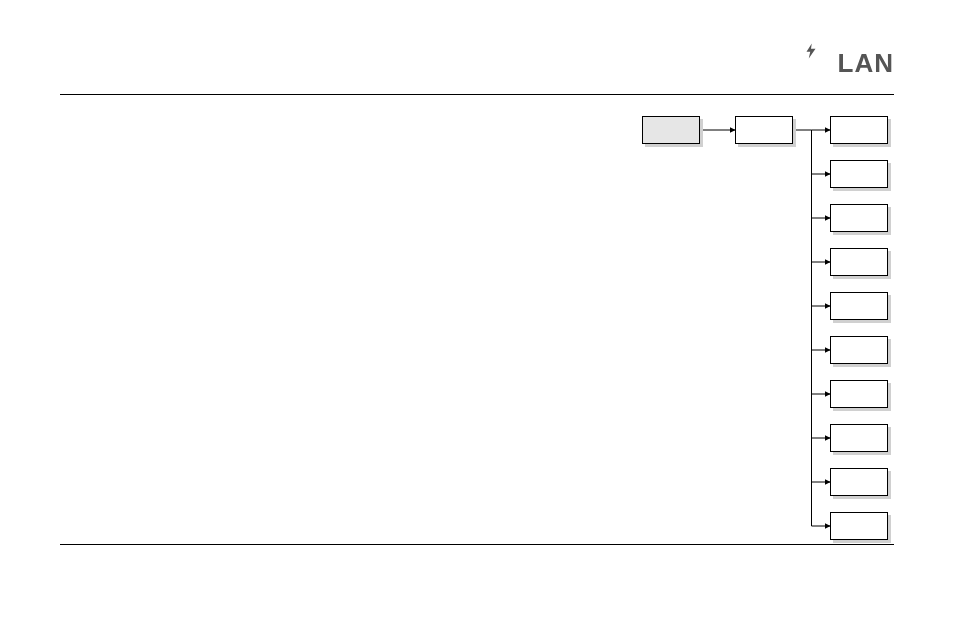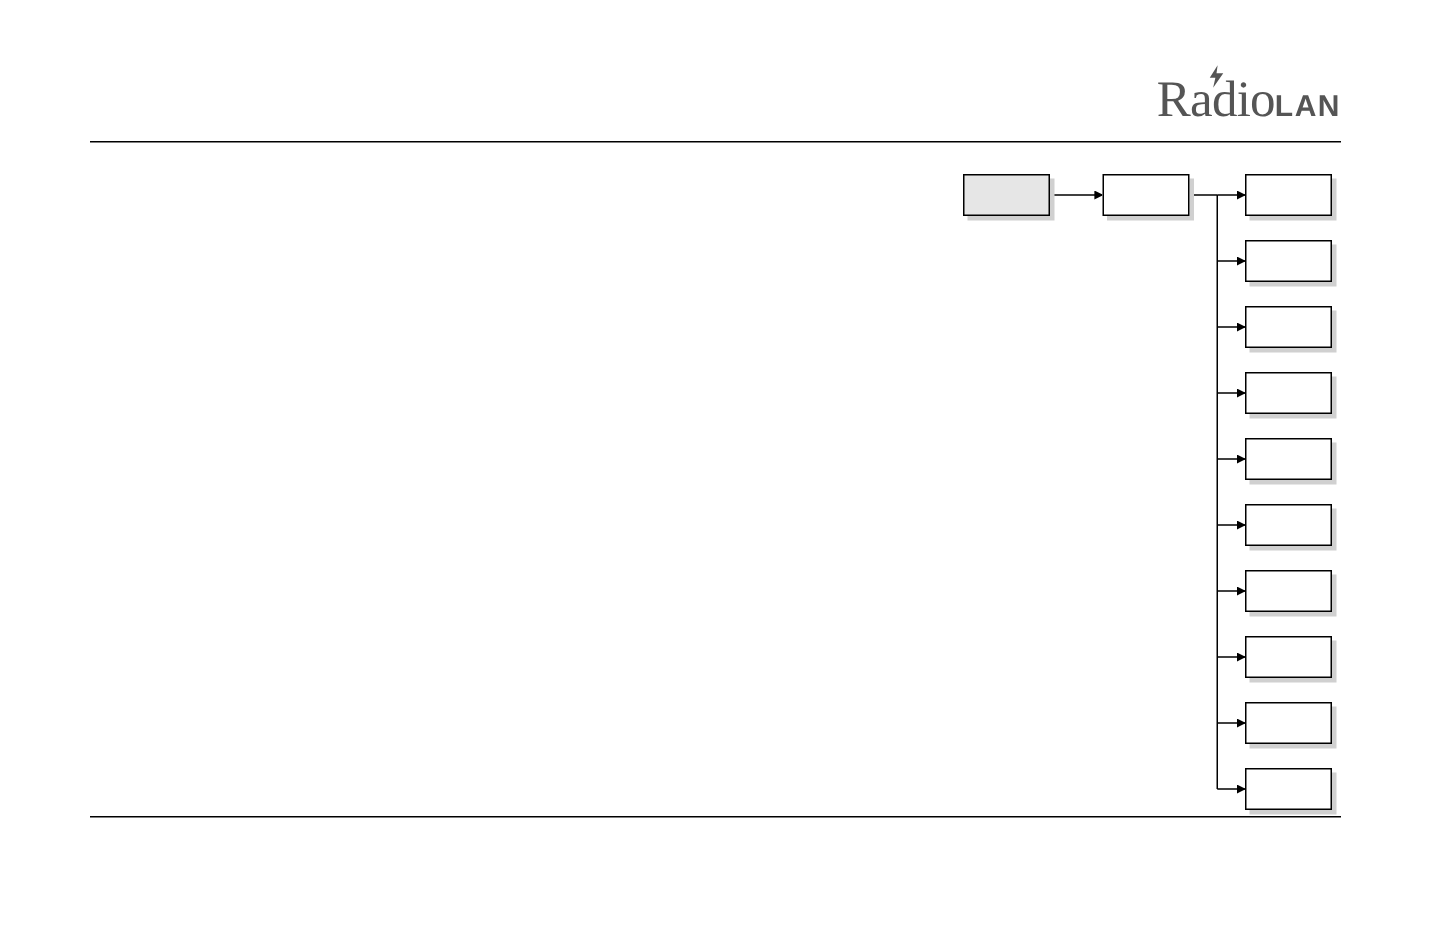--- a/index.html
+++ b/index.html
@@ -19,21 +19,21 @@
   }
   .logo-radio {
     font-family: Georgia, serif;
     font-size: 34px;
     font-weight: 400;
     letter-spacing: -0.5px;
     color: #555;
   }
   .logo-lan {
     font-family: Arial, Helvetica, sans-serif;
-    font-size: 20px;
+    font-size: 26px;
     font-weight: 900;
     letter-spacing: 1px;
     color: #555;
     margin-left: 0;
   }
   .logo-bolt {
     position: absolute;
     top: -6px;
     right: 74px;
     width: 18px;
@@ -97,21 +97,20 @@
 </style>
 </head>
 <body>
 
 <div class="page">
 
   <div class="logo">
     <svg class="logo-bolt" viewBox="0 0 24 24">
       <path d="M13 2 L6 13 L11 13 L9 22 L18 9 L12 9 Z" fill="#555"></path>
     </svg>
-    <span class="logo-radio">Radio</span>
     <span class="logo-lan">LAN</span>
   </div>
 
   <div class="rule-top"></div>
 
   <div class="diagram" id="diagram">
     <svg class="connectors" id="connectors">
       <defs>
         <marker id="arrow" viewBox="0 0 10 10" refX="9" refY="5" markerWidth="6" markerHeight="6" orient="auto-start-reverse">
           <path d="M 0 0 L 10 5 L 0 10 z" fill="#000"></path>

